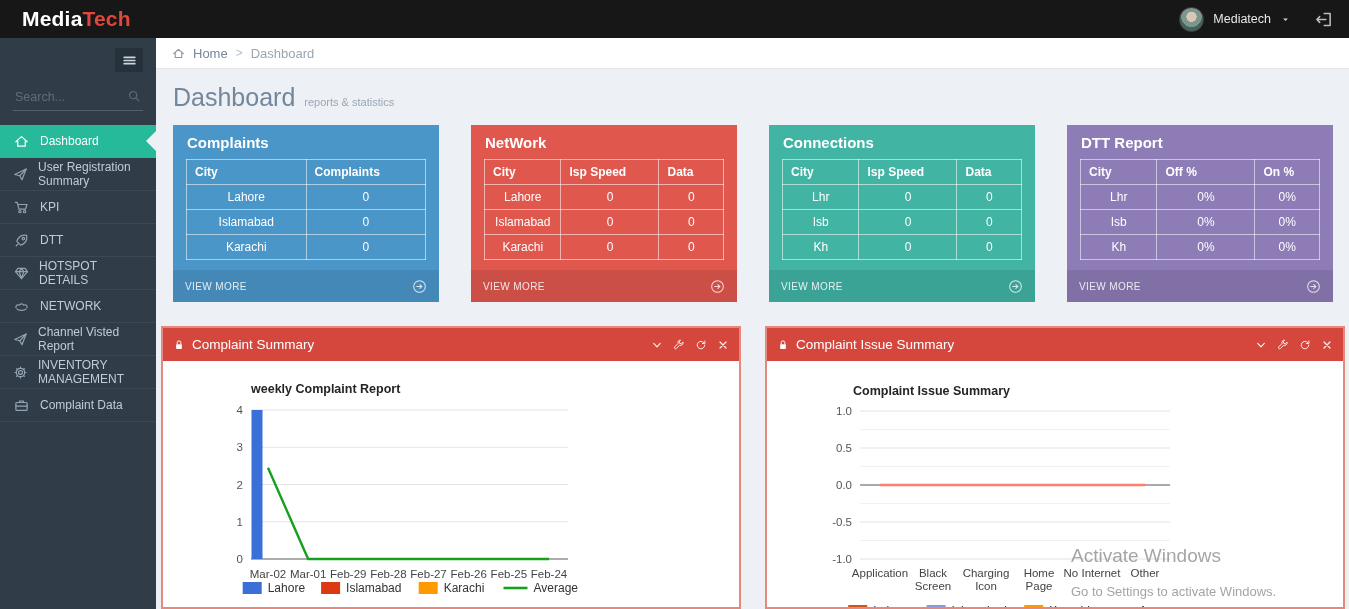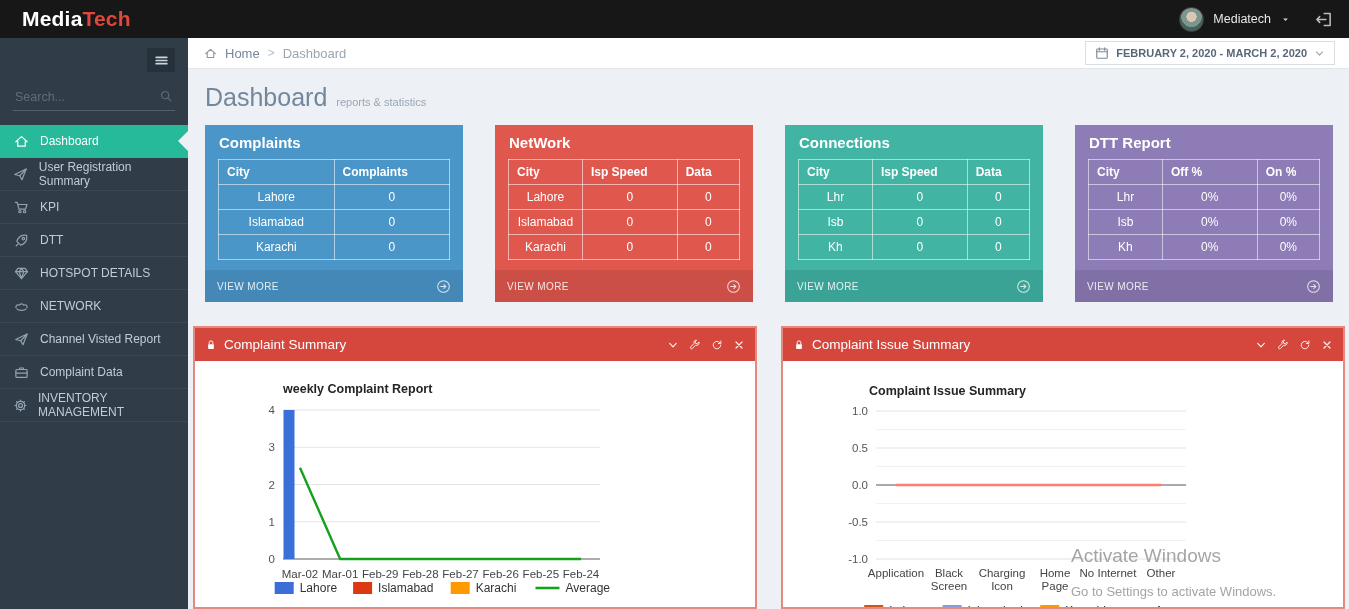--- a/index.html
+++ b/index.html
@@ -13,21 +13,21 @@
   .topbar-right { margin-left:auto; display:flex; align-items:center; gap:9px; padding-right:16px; }
   .avatar { width:25px; height:25px; border-radius:50%;
             background: radial-gradient(circle at 50% 38%, #d8c9b4 0 27%, #7d958f 29% 55%, #42625c 57% 100%);
             border:1px solid #444; }
   .user-name { font-size:12.5px; color:#e8e8e8; }
   .caret { color:#cfcfcf; display:flex; }
   .logout { color:#b9bdc2; display:flex; margin-left:14px; cursor:pointer; }
 
   
   .layout { display:flex; height:571px; }
-  .sidebar { width:188px; background:#303D49; flex-shrink:0; display:flex; flex-direction:column; }
+  .sidebar { width:156px; background:#303D49; flex-shrink:0; display:flex; flex-direction:column; }
   .sidebar-top { display:flex; justify-content:flex-end; padding:10px 13px 4px; }
   .hamburger { width:28px; height:24px; background:#26313C; border-radius:2px;
                display:flex; align-items:center; justify-content:center; color:#cdd5dc; cursor:pointer; }
   .search-row { padding:10px 13px 14px; position:relative; }
   .search-row input { width:100%; background:transparent; border:none; border-bottom:1px solid rgba(255,255,255,0.18);
                       color:#cfd6dc; font-size:12.5px; padding:4px 24px 6px 2px; outline:none;
                       font-family:"Liberation Sans",sans-serif; }
   .search-row input::placeholder { color:#5f6d79; }
   .search-ic { position:absolute; right:15px; top:13px; color:#5f6d79; cursor:pointer; }
 
@@ -192,65 +192,51 @@
             <svg width="15" height="15" viewBox="0 0 16 16" fill="none" stroke="currentColor" stroke-width="1.3" stroke-linecap="round" stroke-linejoin="round">
               <path d="M1.8 8 L14 2.2 L9.6 13.6 L7.2 9.3 Z"></path>
               <path d="M7.2 9.3 L14 2.2"></path>
             </svg>
           </span>
     <span>Channel Visted Report</span>
   </div>
   <div class="nav-item ">
     <span class="nav-ic">
             <svg width="15" height="15" viewBox="0 0 16 16" fill="none" stroke="currentColor" stroke-width="1.3" stroke-linecap="round" stroke-linejoin="round">
-              <rect x="2" y="4.8" width="12" height="8.4" rx="1"></rect>
-              <path d="M6 4.8 V3.2 H10 V4.8 M2 8.6 H14"></path>
-            </svg>
-          </span>
-    <span>Complaint Data</span>
-  </div>
-  <div class="nav-item ">
-    <span class="nav-ic">
-            <svg width="15" height="15" viewBox="0 0 16 16" fill="none" stroke="currentColor" stroke-width="1.3" stroke-linecap="round" stroke-linejoin="round">
               <circle cx="8" cy="8" r="2.1"></circle>
               <circle cx="8" cy="8" r="4.5"></circle>
               <path d="M8 2.2 V3.5 M8 12.5 V13.8 M2.2 8 H3.5 M12.5 8 H13.8 M3.9 3.9 L4.8 4.8 M11.2 11.2 L12.1 12.1 M12.1 3.9 L11.2 4.8 M4.8 11.2 L3.9 12.1"></path>
             </svg>
           </span>
     <span>INVENTORY MANAGEMENT</span>
+  </div>
+  <div class="nav-item ">
+    <span class="nav-ic">
+            <svg width="15" height="15" viewBox="0 0 16 16" fill="none" stroke="currentColor" stroke-width="1.3" stroke-linecap="round" stroke-linejoin="round">
+              <rect x="2" y="4.8" width="12" height="8.4" rx="1"></rect>
+              <path d="M6 4.8 V3.2 H10 V4.8 M2 8.6 H14"></path>
+            </svg>
+          </span>
+    <span>Complaint Data</span>
   </div>
       </nav>
   </div>
 
   <div class="main">
     <div class="crumbbar">
       <div class="breadcrumb">
         <span class="home-ic">
             <svg width="13" height="13" viewBox="0 0 16 16" fill="none" stroke="currentColor" stroke-width="1.3" stroke-linecap="round" stroke-linejoin="round">
               <path d="M2 8.3 L8 2.8 L14 8.3"></path>
               <path d="M4 7.6 V13 H12 V7.6"></path>
             </svg>
           </span>
         <span>Home</span>
         <span class="sep">&gt;</span>
         <span class="current">Dashboard</span>
-      </div>
-      <div class="daterange">
-        <span class="cal">
-            <svg width="14" height="14" viewBox="0 0 16 16" fill="none" stroke="currentColor" stroke-width="1.3" stroke-linecap="round" stroke-linejoin="round">
-              <rect x="2" y="3.4" width="12" height="10.6" rx="1"></rect>
-              <path d="M2 6.6 H14 M5 2 V4.8 M11 2 V4.8"></path>
-            </svg>
-          </span>
-        <span>FEBRUARY 2, 2020 - MARCH 2, 2020</span>
-        <span class="dcaret">
-            <svg width="11" height="11" viewBox="0 0 16 16" fill="none" stroke="currentColor" stroke-width="1.3" stroke-linecap="round" stroke-linejoin="round">
-              <path d="M3.6 5.8 L8 10.4 L12.4 5.8" stroke-width="1.6"></path>
-            </svg>
-          </span>
       </div>
     </div>
 
     <div class="content">
       <div class="page-title-row">
         <span class="page-title">Dashboard</span>
         <span class="page-subtitle">reports &amp; statistics</span>
       </div>
       <div class="cards-row" id="cards-row">
   <div class="card" style="background:#4A96C8">

